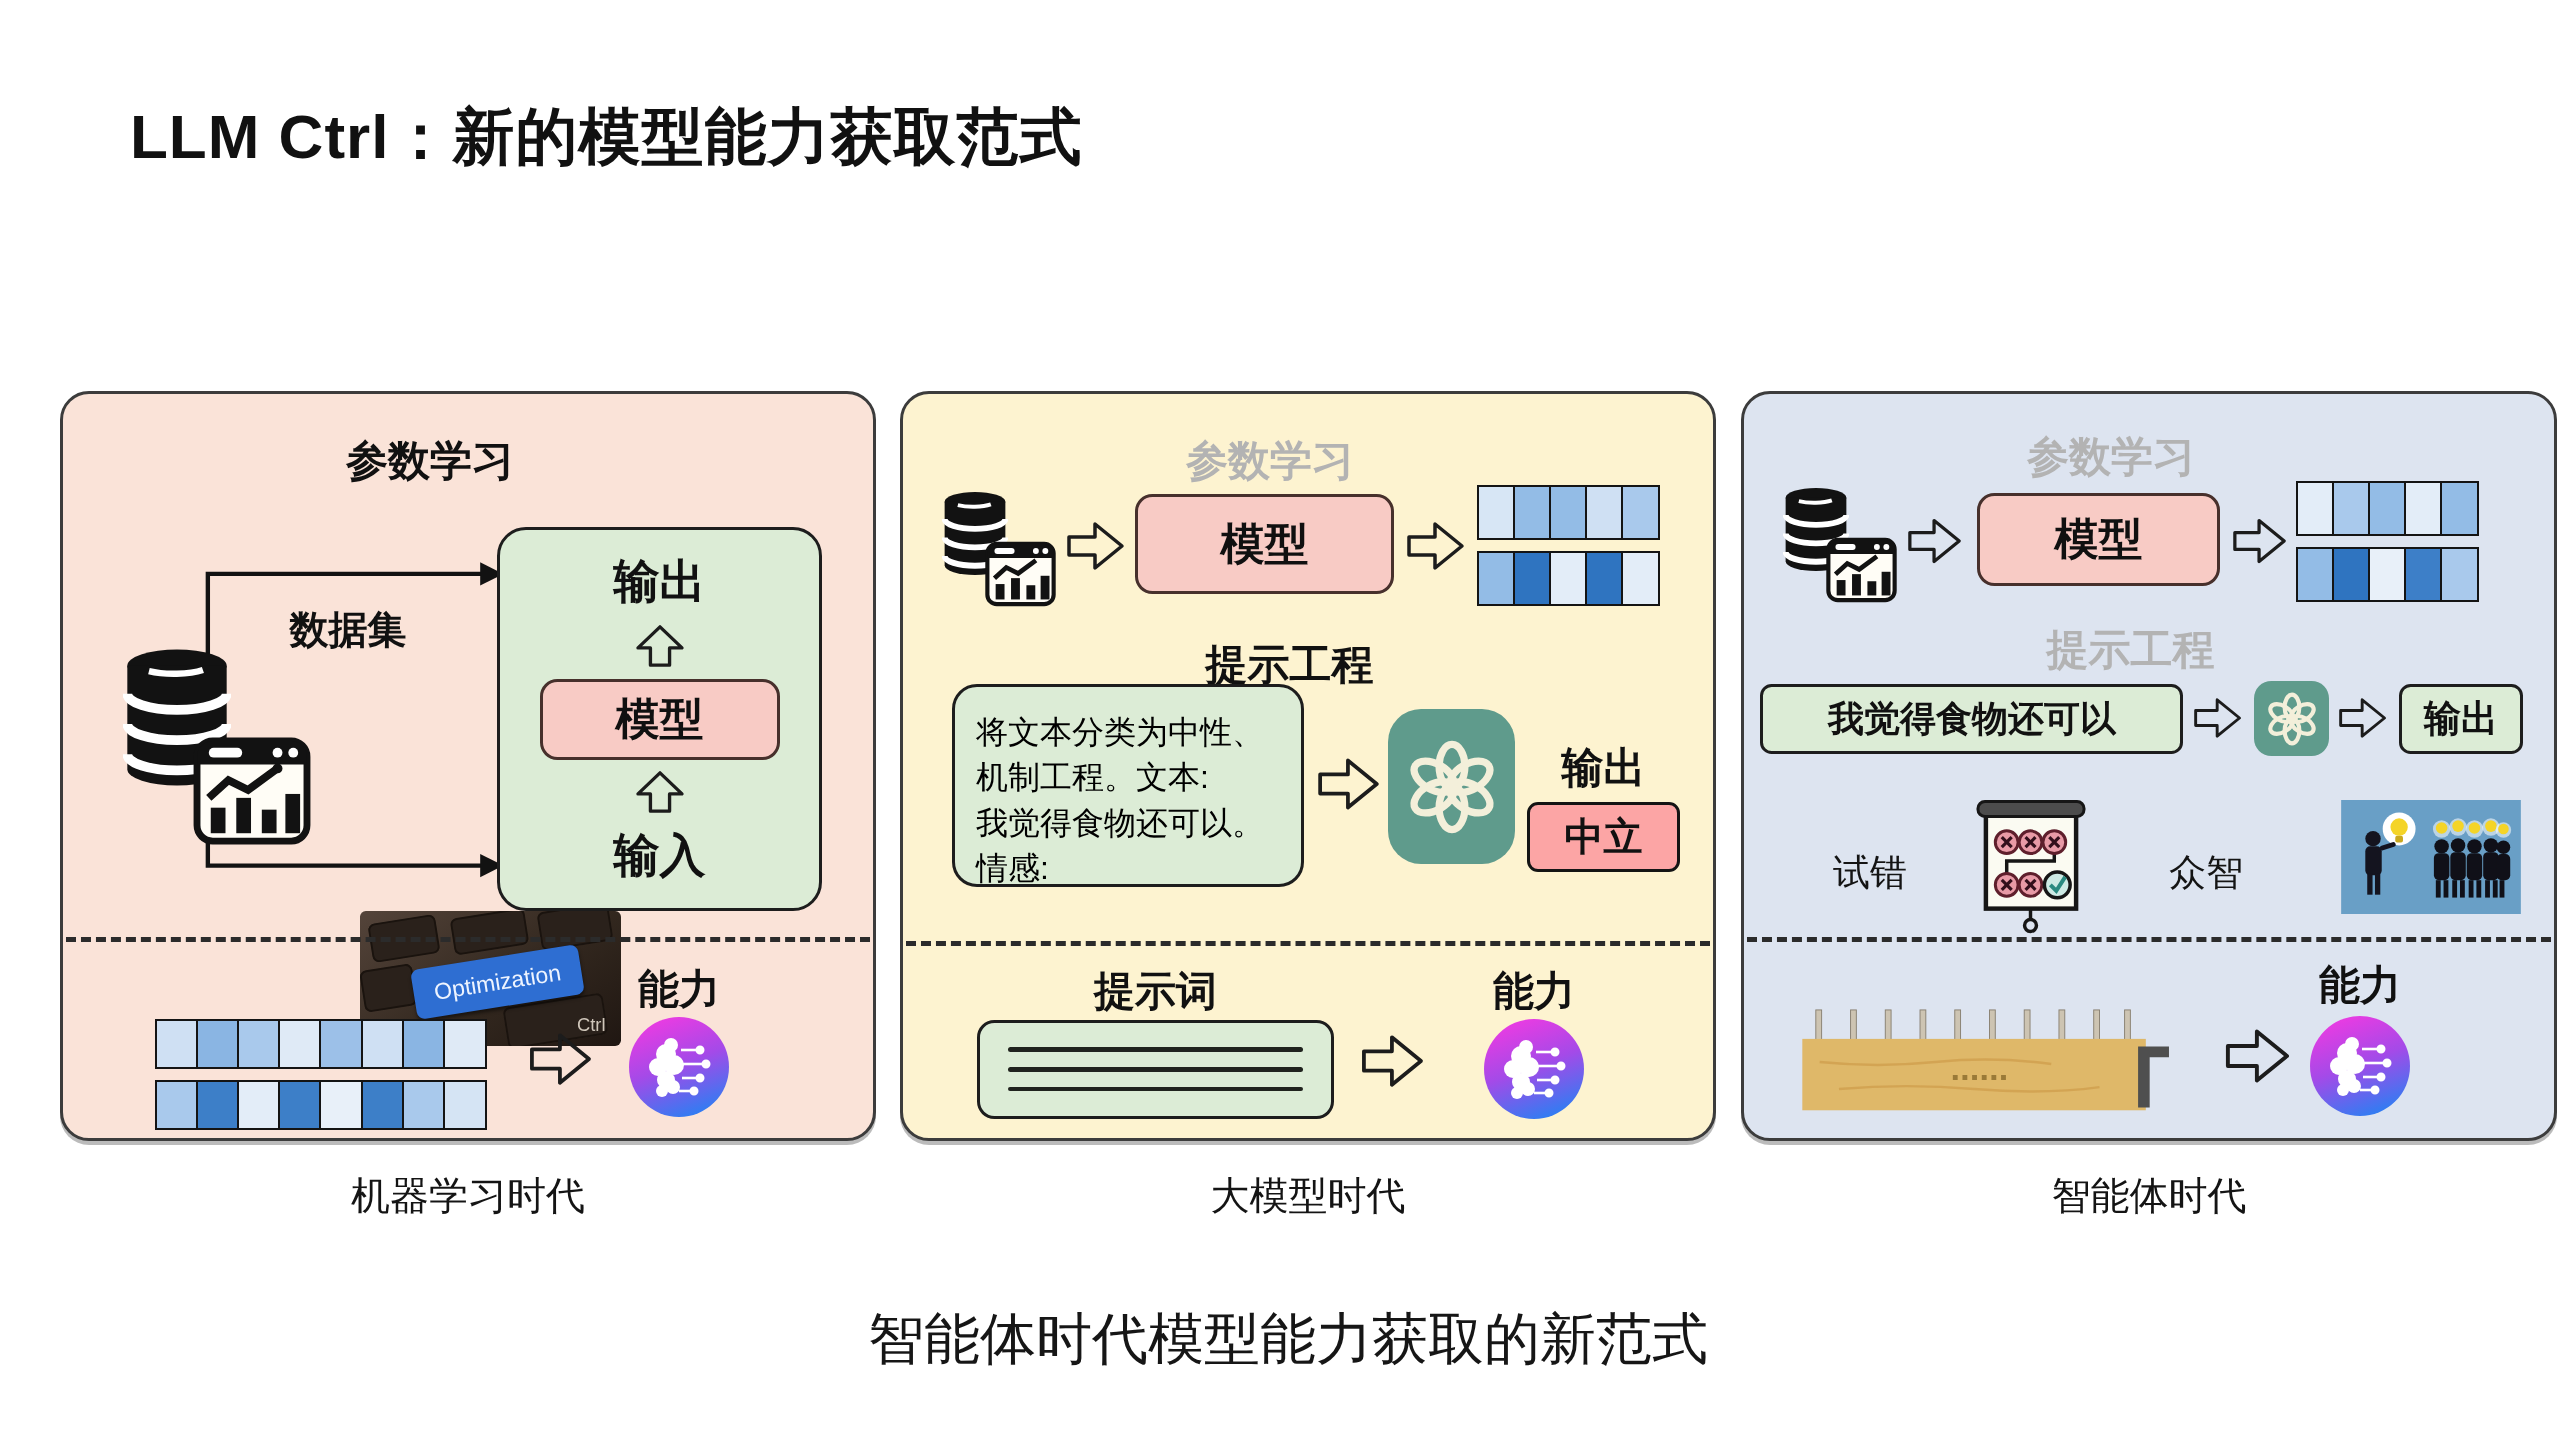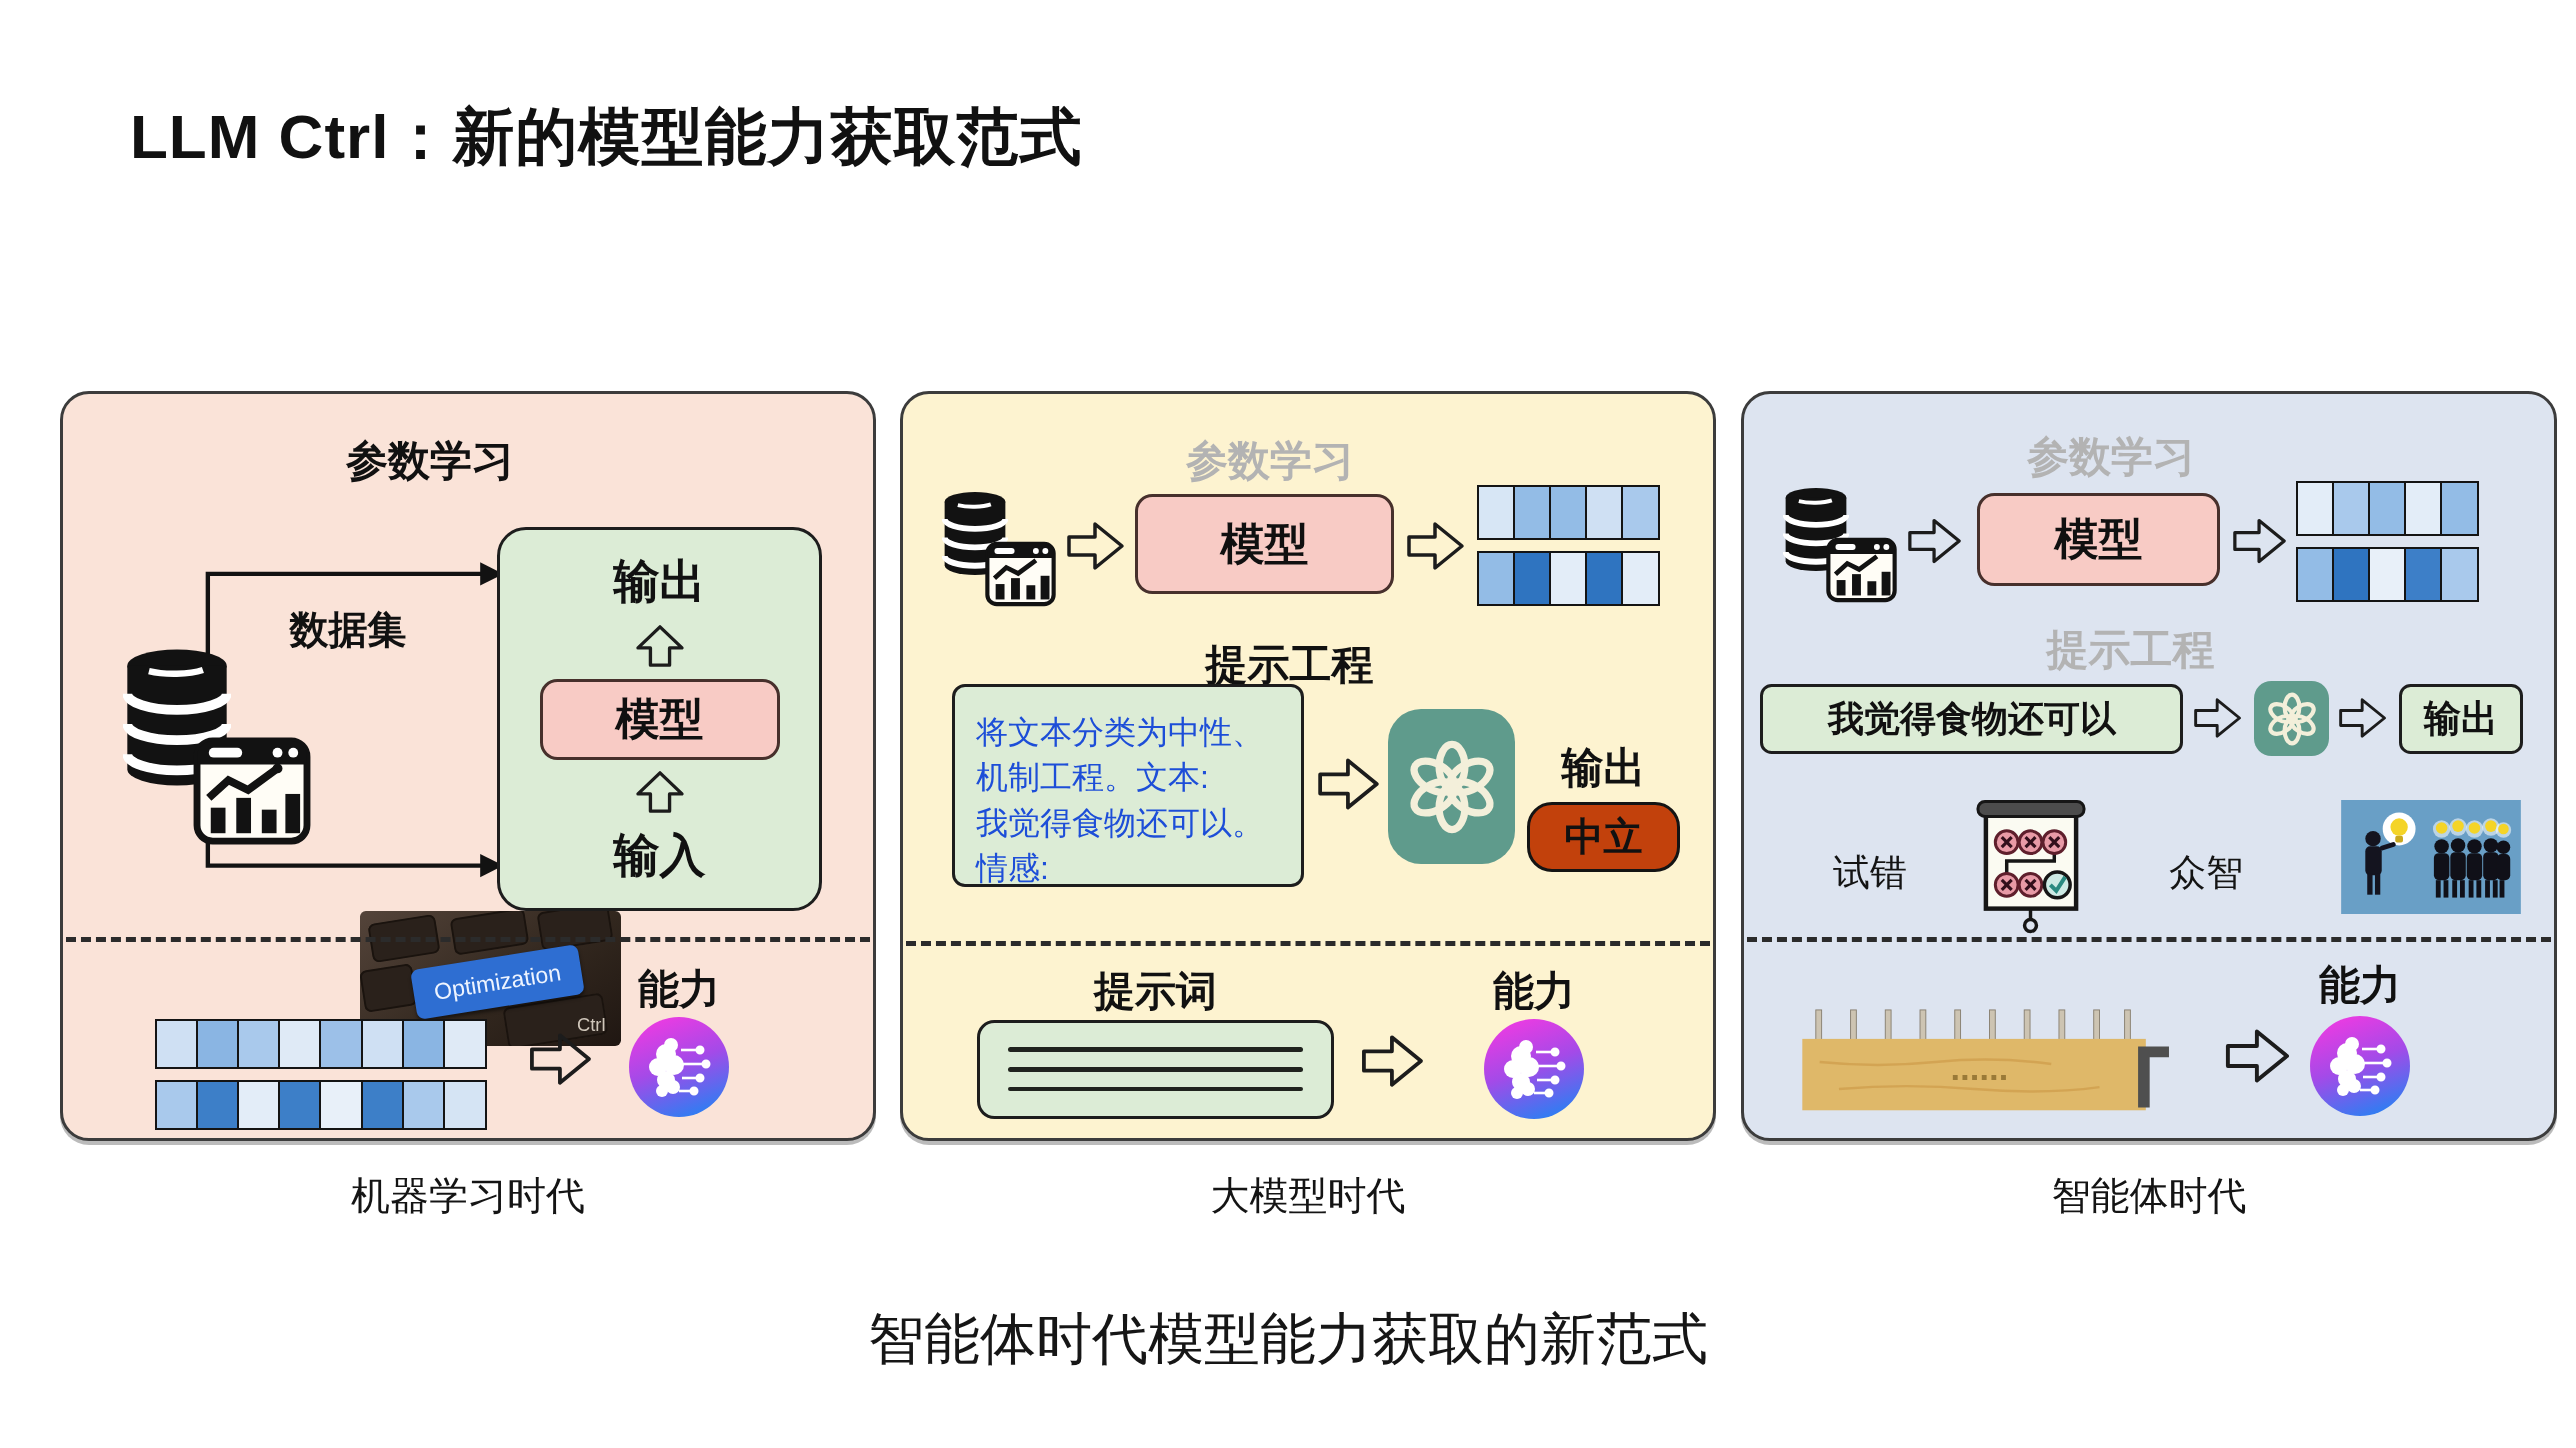--- a/index.html
+++ b/index.html
@@ -54,21 +54,21 @@
 
   
   .keyboard { background:linear-gradient(145deg,#54443a 0%,#33281f 55%,#201712 100%);
               border-radius:5.8px; overflow:hidden; position:relative; }
   .keyboard .key { position:absolute; background:#2a211b; border-radius:6.8px; box-shadow:inset 0 0 0 1.9px #1a130e; }
   .keyboard .blue-key { position:absolute; background:#2e6ed2; border-radius:7.7px;
       display:flex; align-items:center; justify-content:center;
       color:#eef4ff; font-size:23px; transform:rotate(-9deg); box-shadow:0 2.9px 3.9px rgba(0,0,0,.5); }
   .keyboard .ctrl-key { position:absolute; color:#cfc6ba; font-size:18.4px; }
 
-  .prompt-box { border-radius:13px; padding:23px 21px; font-size:32px; line-height:1.42; color:#1d4ed8; }
+  .prompt-box { border-radius:25px; padding:23px 21px; font-size:32px; line-height:1.42; color:#000000; }
   .prompt-line { white-space:nowrap; }
 
   .pill-box { display:flex; align-items:center; justify-content:center; font-weight:bold; }
 
   .lines-box { border-radius:17.4px; display:flex; flex-direction:column; justify-content:space-evenly; padding:9.7px 0; }
   .lines-box .tline { height:4.8px; background:#20231e; width:84%; margin:0 auto; border-radius:2.9px; }
 
   .small-label { font-size:37px; color:#141414; }
 </style>
 </head>
@@ -253,21 +253,21 @@
         <ellipse cx="50" cy="31.5" rx="11.5" ry="19.5"></ellipse>
         <ellipse cx="50" cy="31.5" rx="11.5" ry="19.5" transform="rotate(60 50 50)"></ellipse>
         <ellipse cx="50" cy="31.5" rx="11.5" ry="19.5" transform="rotate(120 50 50)"></ellipse>
         <ellipse cx="50" cy="31.5" rx="11.5" ry="19.5" transform="rotate(180 50 50)"></ellipse>
         <ellipse cx="50" cy="31.5" rx="11.5" ry="19.5" transform="rotate(240 50 50)"></ellipse>
         <ellipse cx="50" cy="31.5" rx="11.5" ry="19.5" transform="rotate(300 50 50)"></ellipse>
       </g>
     </svg>
   </div>
   <div class="abs" style="left:624px;top:346px;width:153px;text-align:center;font-size:42px;font-weight:bold;">输出</div>
-  <div class="abs pill-box" style="left:624px;top:408px;width:153px;height:70px;background:#c2410c;border:3.4px solid #141414;border-radius:25px;font-size:39px;">中立</div>
+  <div class="abs pill-box" style="left:624px;top:408px;width:153px;height:70px;background:#fca5a5;border:3.4px solid #141414;border-radius:11px;font-size:39px;">中立</div>
 
   <div class="dashed-divider" style="top:547px;"></div>
 
   <div class="abs section-title" style="left:74px;top:570px;width:357px;font-size:41px;">提示词</div>
   <div class="abs green-box lines-box" style="left:74px;top:626px;width:357px;height:99px;">
     <div class="tline"></div>
     <div class="tline"></div>
     <div class="tline"></div>
   </div>
   <svg class="abs" style="left:458px;top:639px;" width="64" height="56" viewBox="0 0 58 52">

